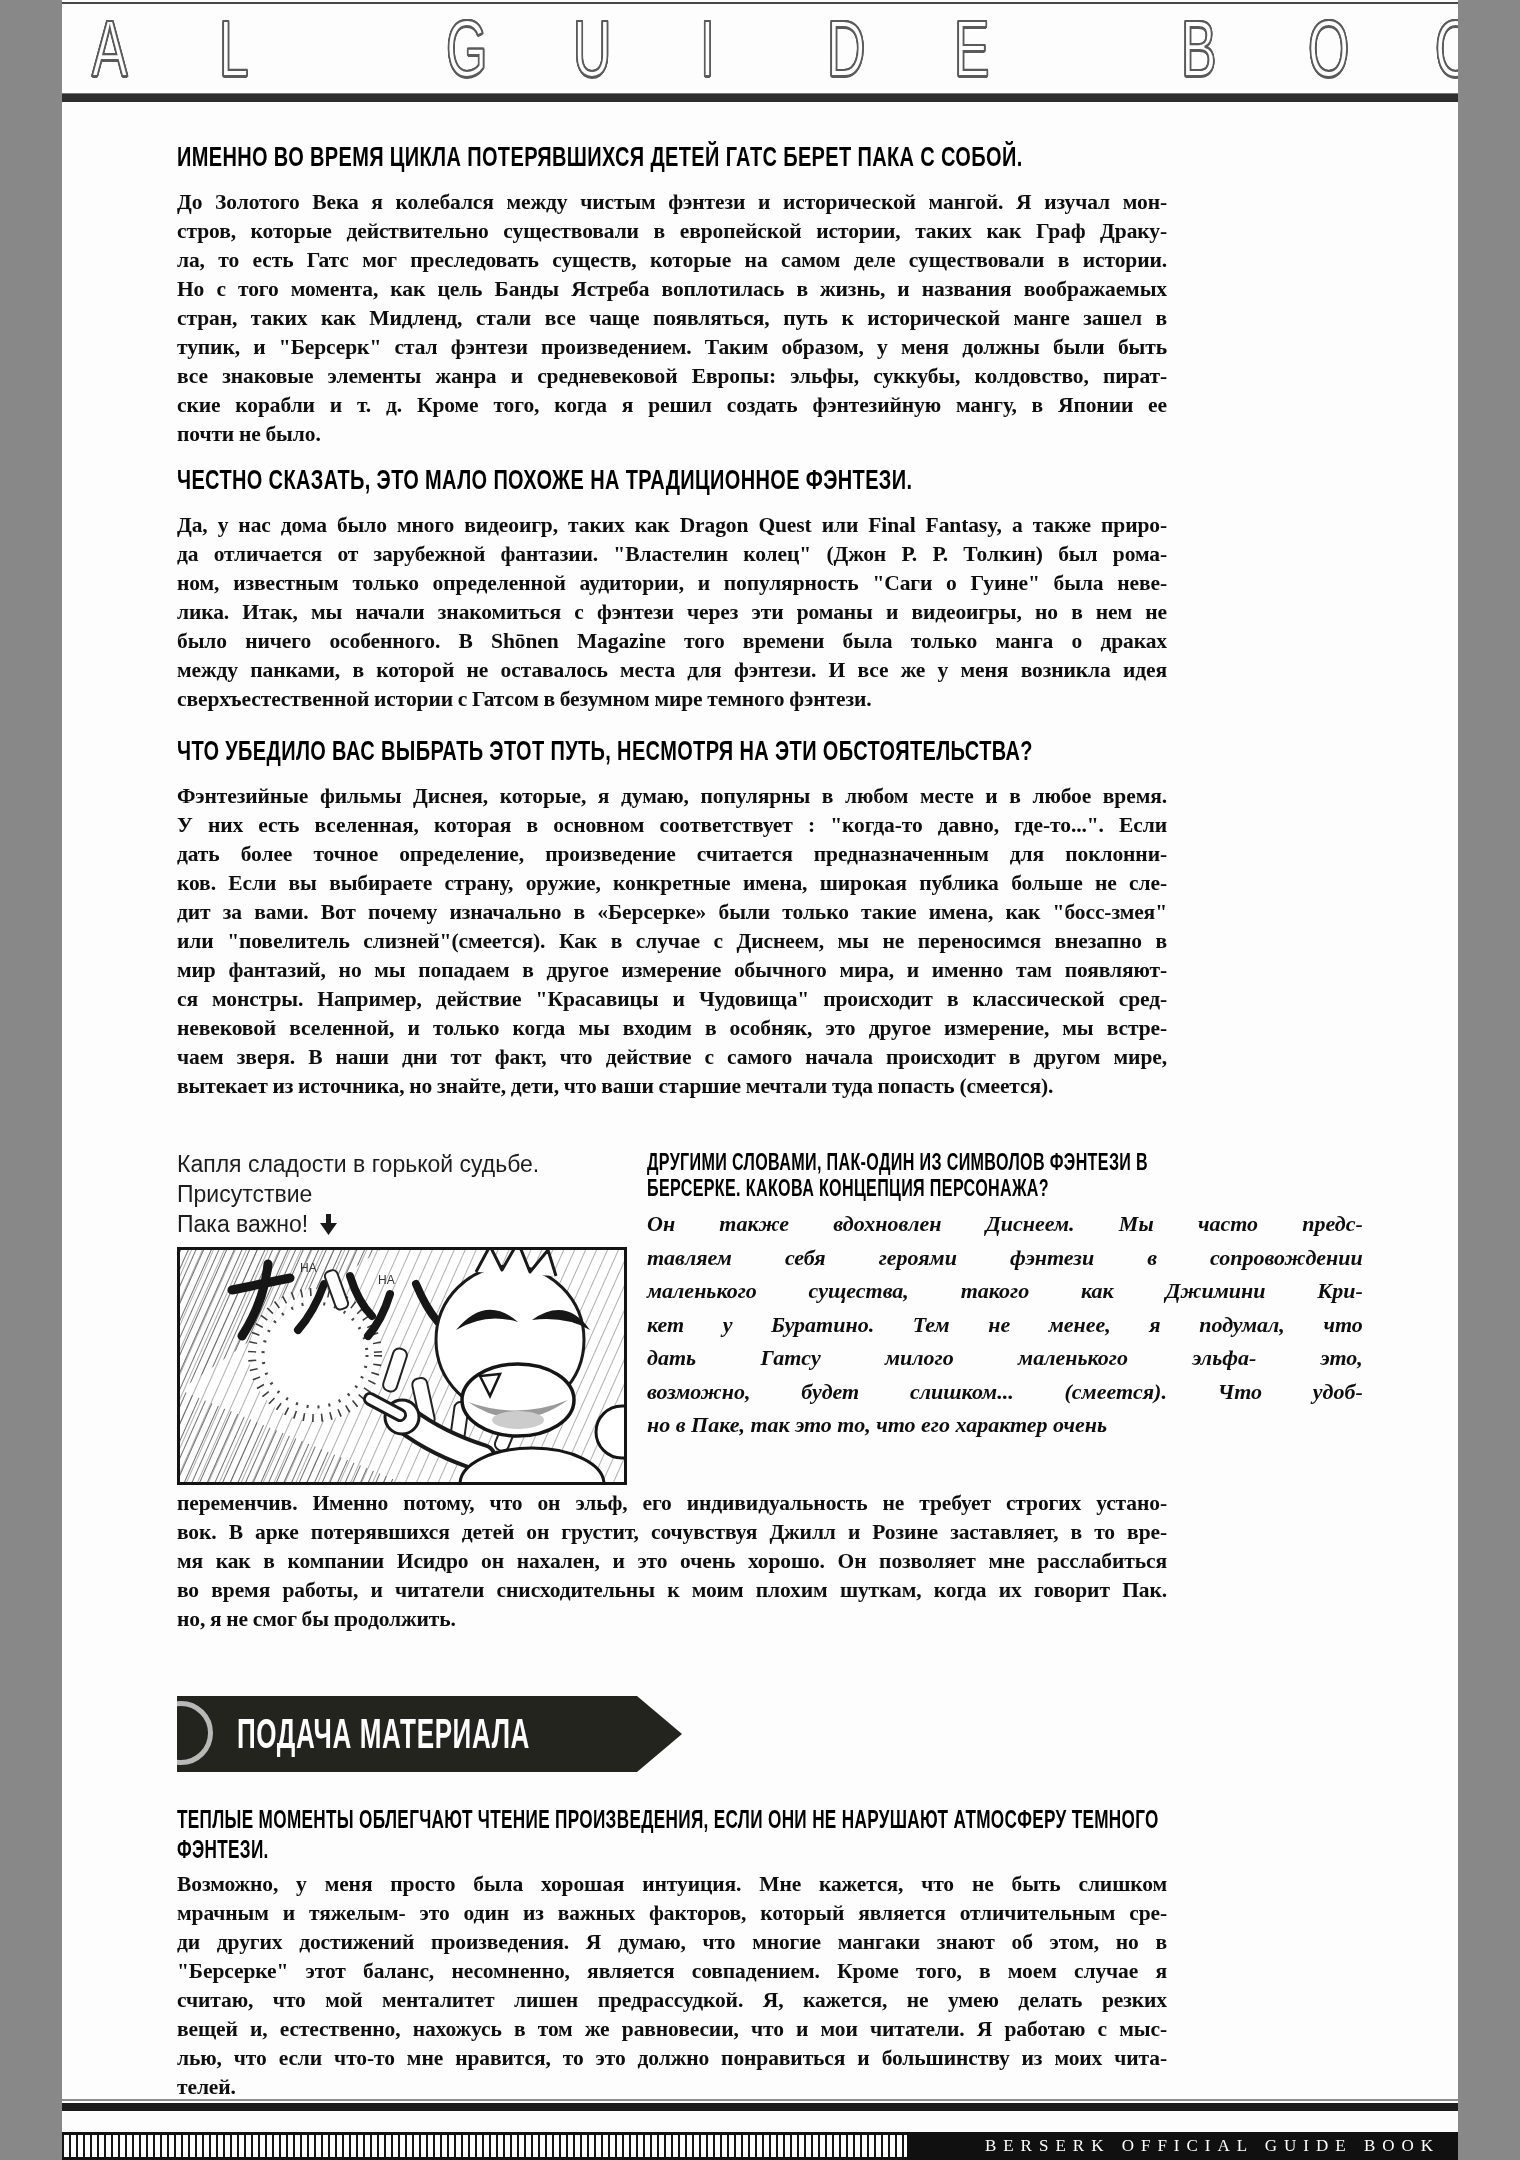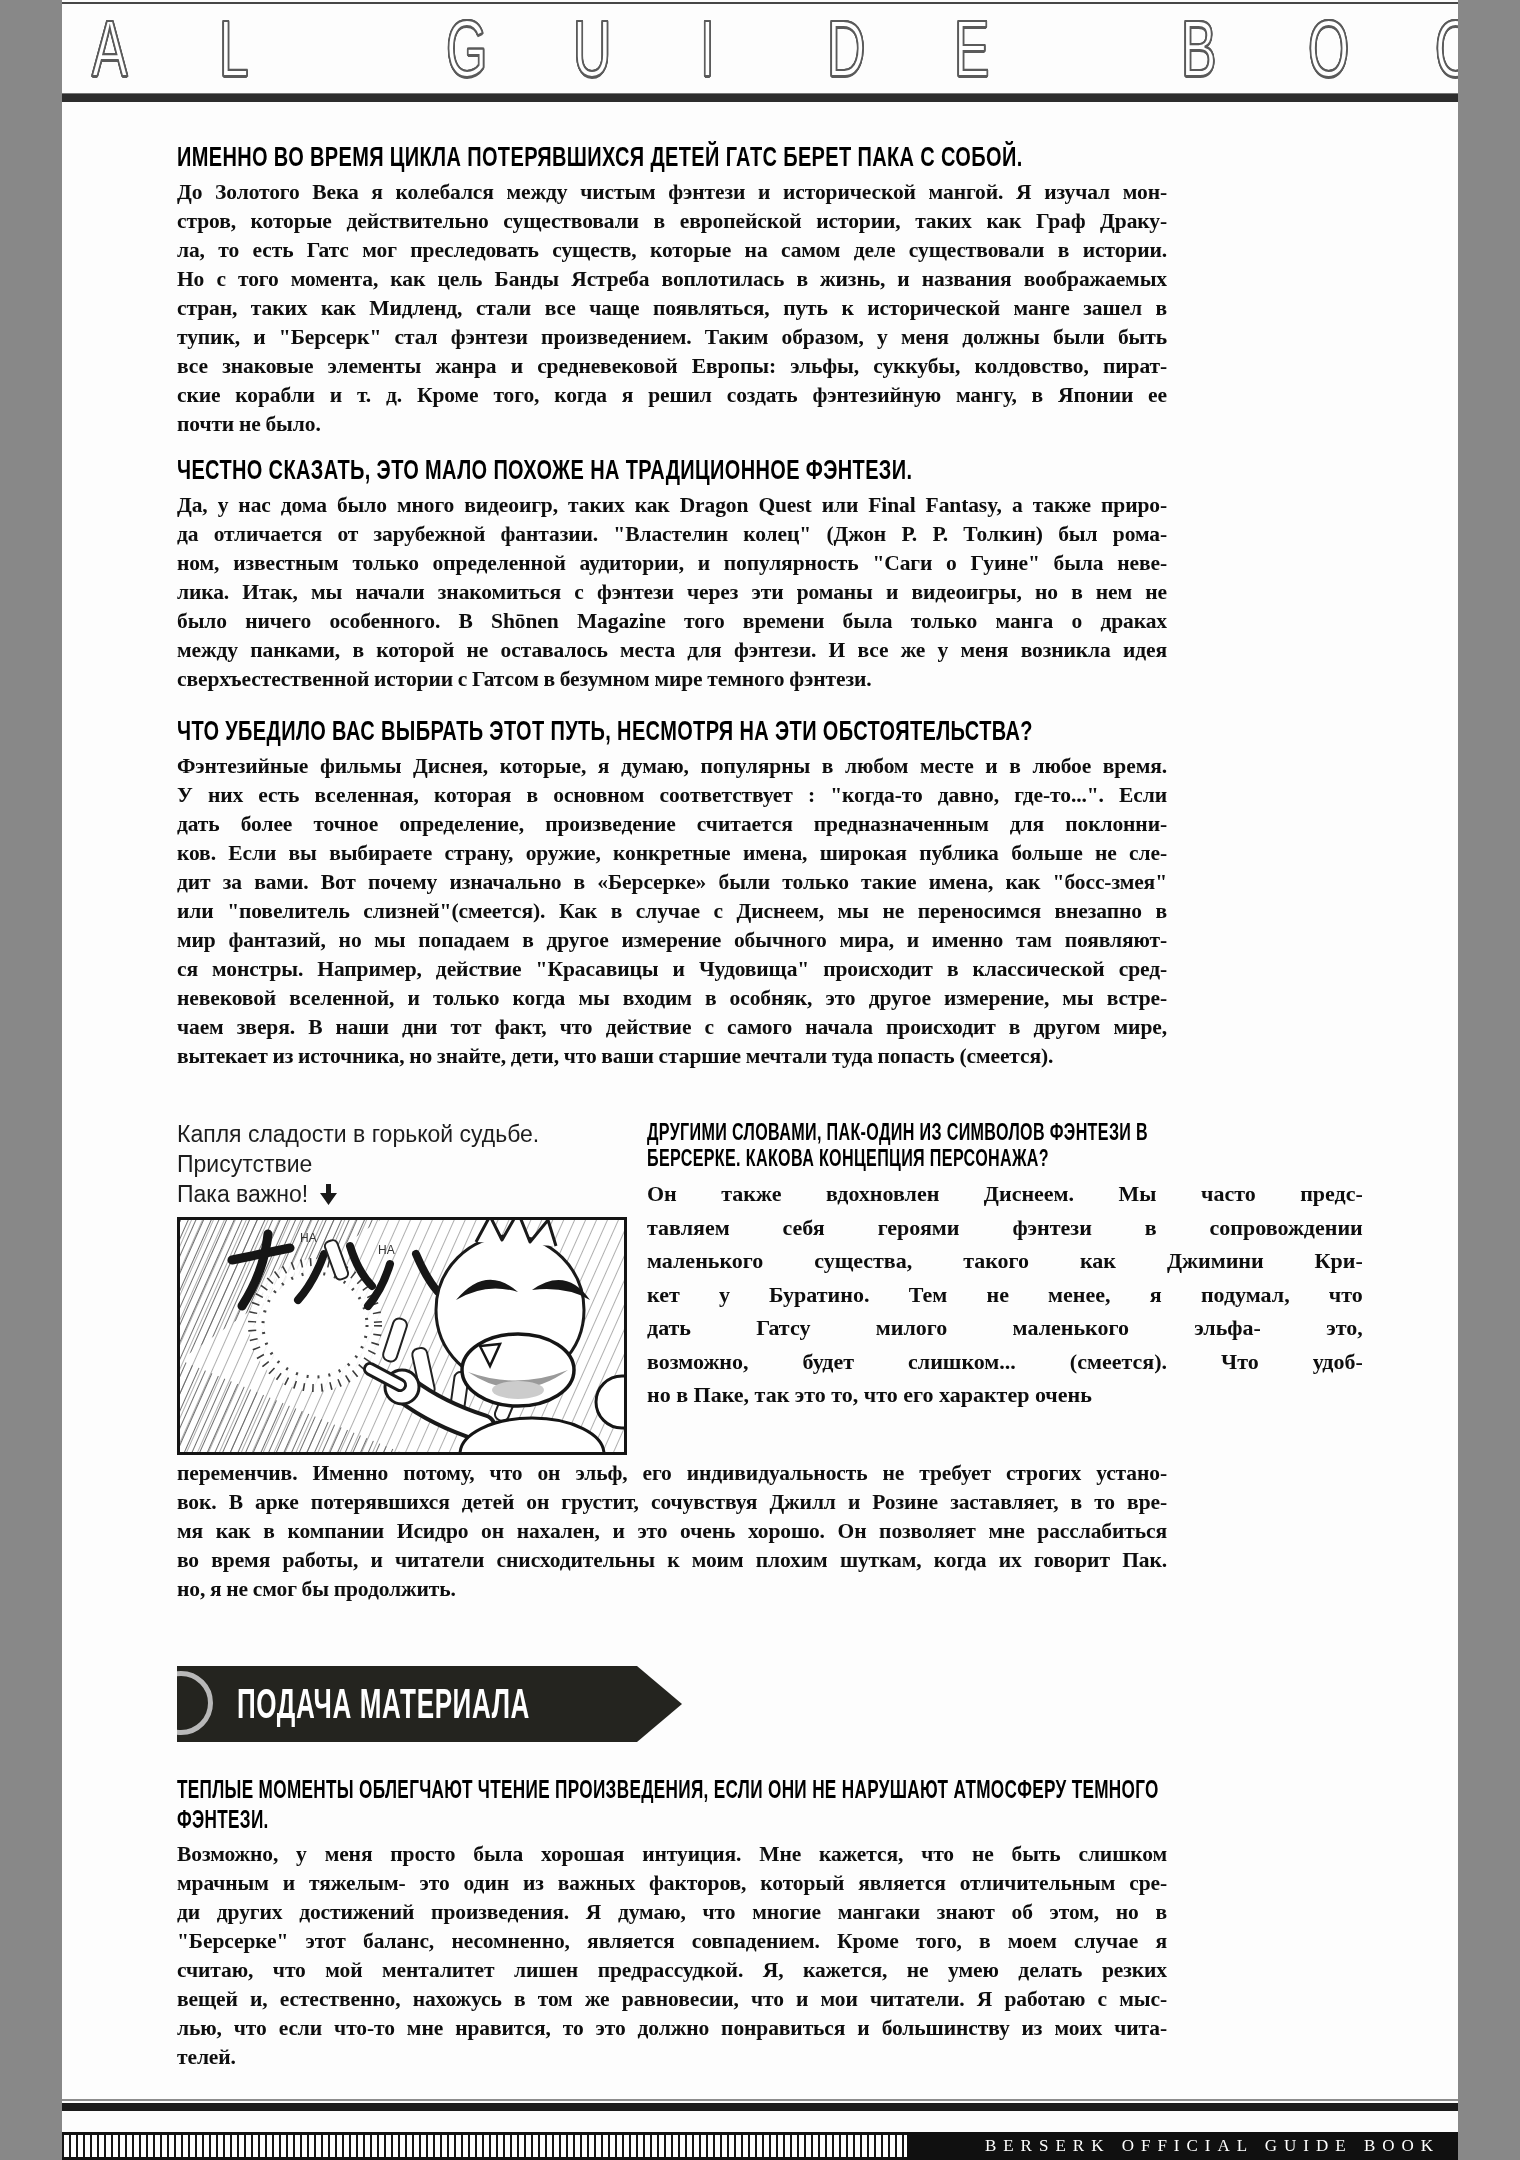--- a/index.html
+++ b/index.html
@@ -24,21 +24,21 @@
   }
   .deco-space { display:inline-block; width:100px; }
   .deco-rule { position:absolute; top:93px; left:0; width:100%; height:9px;
     background:#2d2d2d; border-top:1px solid #777; }
 
   
   .content { position:absolute; left:115px; top:128px; width:990px; }
 
   .qa-heading { margin:14px 0 0 0; font-family:"Liberation Sans", sans-serif;
     font-weight:bold; color:#000; font-size:27px; line-height:30px; }
-  .qa-heading + .para { margin-top:6px; }
+  .qa-heading + .para { margin-top:16px; }
   .hspan { display:inline-block; white-space:nowrap; transform-origin:0 62%; letter-spacing:0.5px; }
   .sx74 { transform:scaleX(0.74); }
   .sx70 { transform:scaleX(0.70); }
   .sx66 { transform:scaleX(0.66); }
 
   .para { font-family:"Liberation Serif", serif; font-weight:bold;
     font-size:21.5px; line-height:29px; color:#0e0e0e;
     letter-spacing:-0.1px; word-spacing:-0.5px; }
   .tline { text-align:justify; text-align-last:justify; }
   .tline-last { text-align-last:auto; }
@@ -51,21 +51,21 @@
   .caption { font-family:"Liberation Sans", sans-serif; font-weight:normal;
     font-size:23px; line-height:30px; color:#1d1d1d; margin-bottom:8px; }
   .caption .arrow-svg { vertical-align:-3px; margin-left:6px; }
   .panel { width:450px; height:238px; border:3px solid #141414; background:#fff; }
   .panel svg { display:block; width:444px; height:232px; }
 
   .media-right { flex:1; padding-left:18px; }
   .qa-heading-small { font-family:"Liberation Sans", sans-serif; font-weight:bold;
     color:#000; font-size:23px; line-height:26px; }
   .para-right { font-family:"Liberation Serif", serif; font-weight:bold;
-    font-size:22px; line-height:33.5px; margin-top:6px; color:#0e0e0e; }
+    font-size:22px; line-height:33.5px; margin-top:6px; color:#0e0e0e;font-style:italic; }
 
   .continuation { margin-top:4px; }
 
   
   .banner { position:relative; margin-top:62px; width:505px; height:76px;
     background:#24241f; display:flex; align-items:center; padding-left:60px;
     clip-path:polygon(0 0, 460px 0, 505px 38px, 460px 76px, 0 76px); }
   .banner-circle { position:absolute; left:-28px; top:5px; width:64px; height:64px;
     border:5px solid #b8b8b8; border-radius:50%; background:transparent; }
   .banner-label { color:#fff; font-family:"Liberation Sans", sans-serif;

